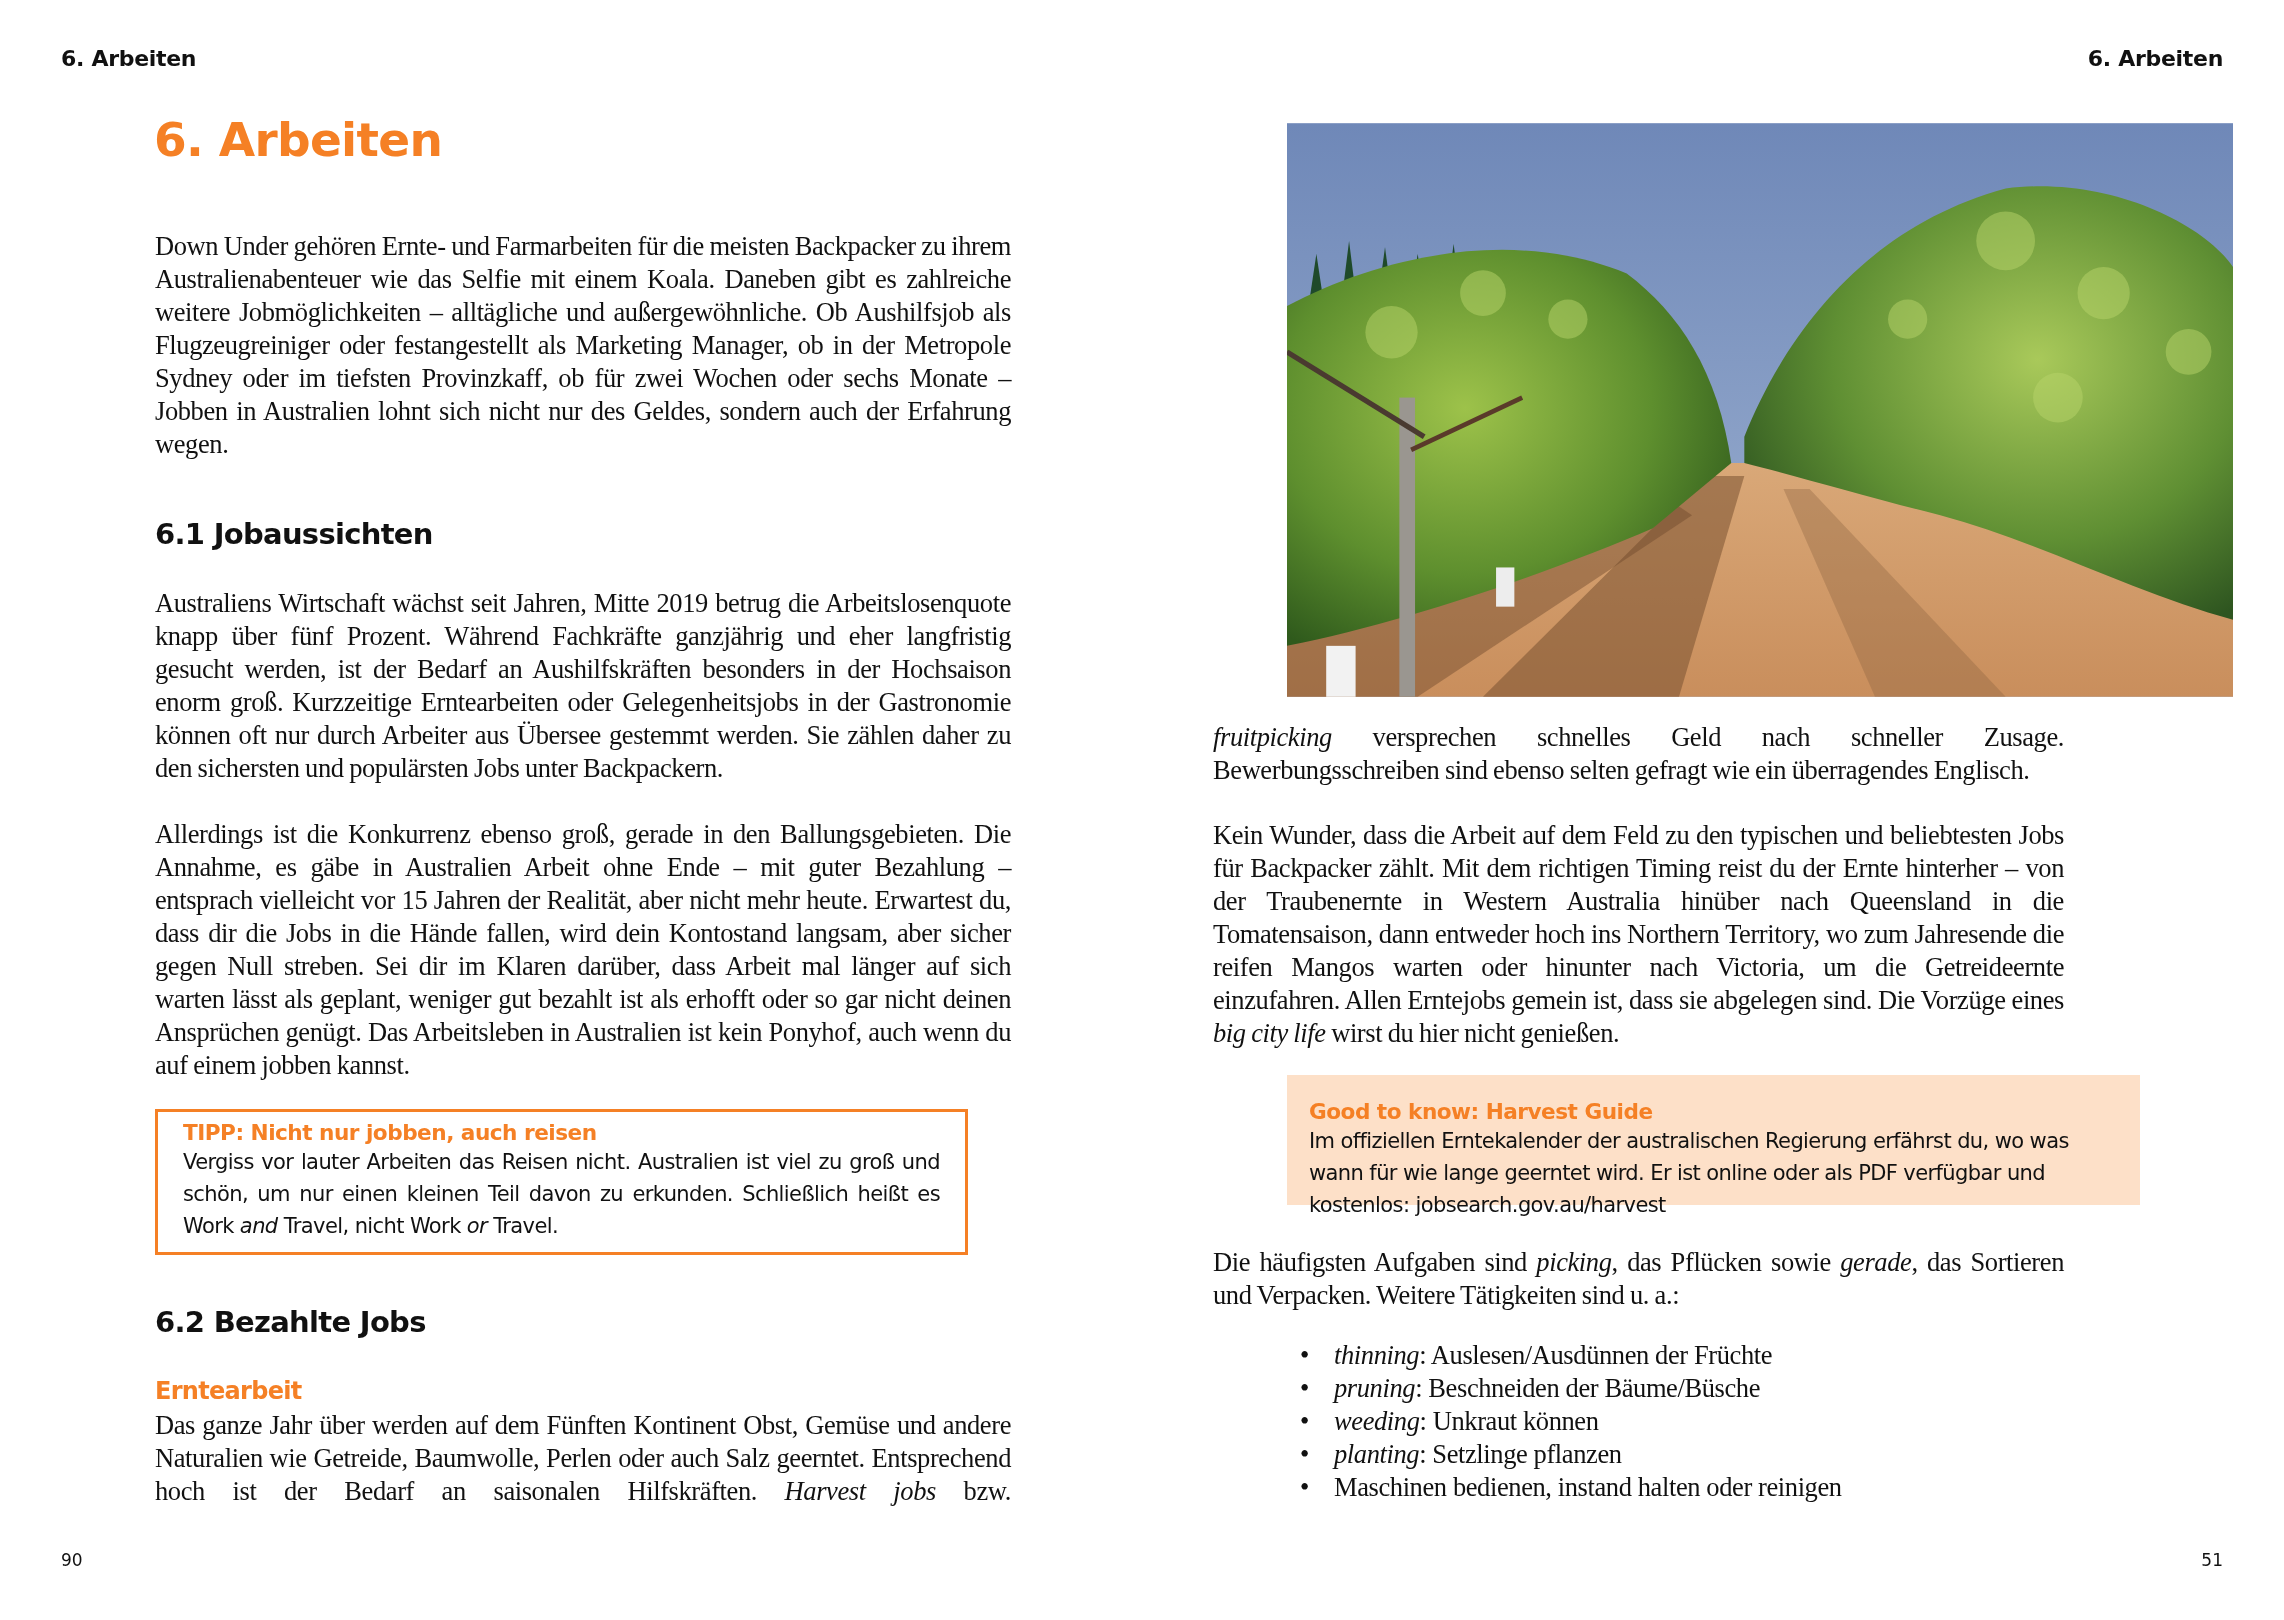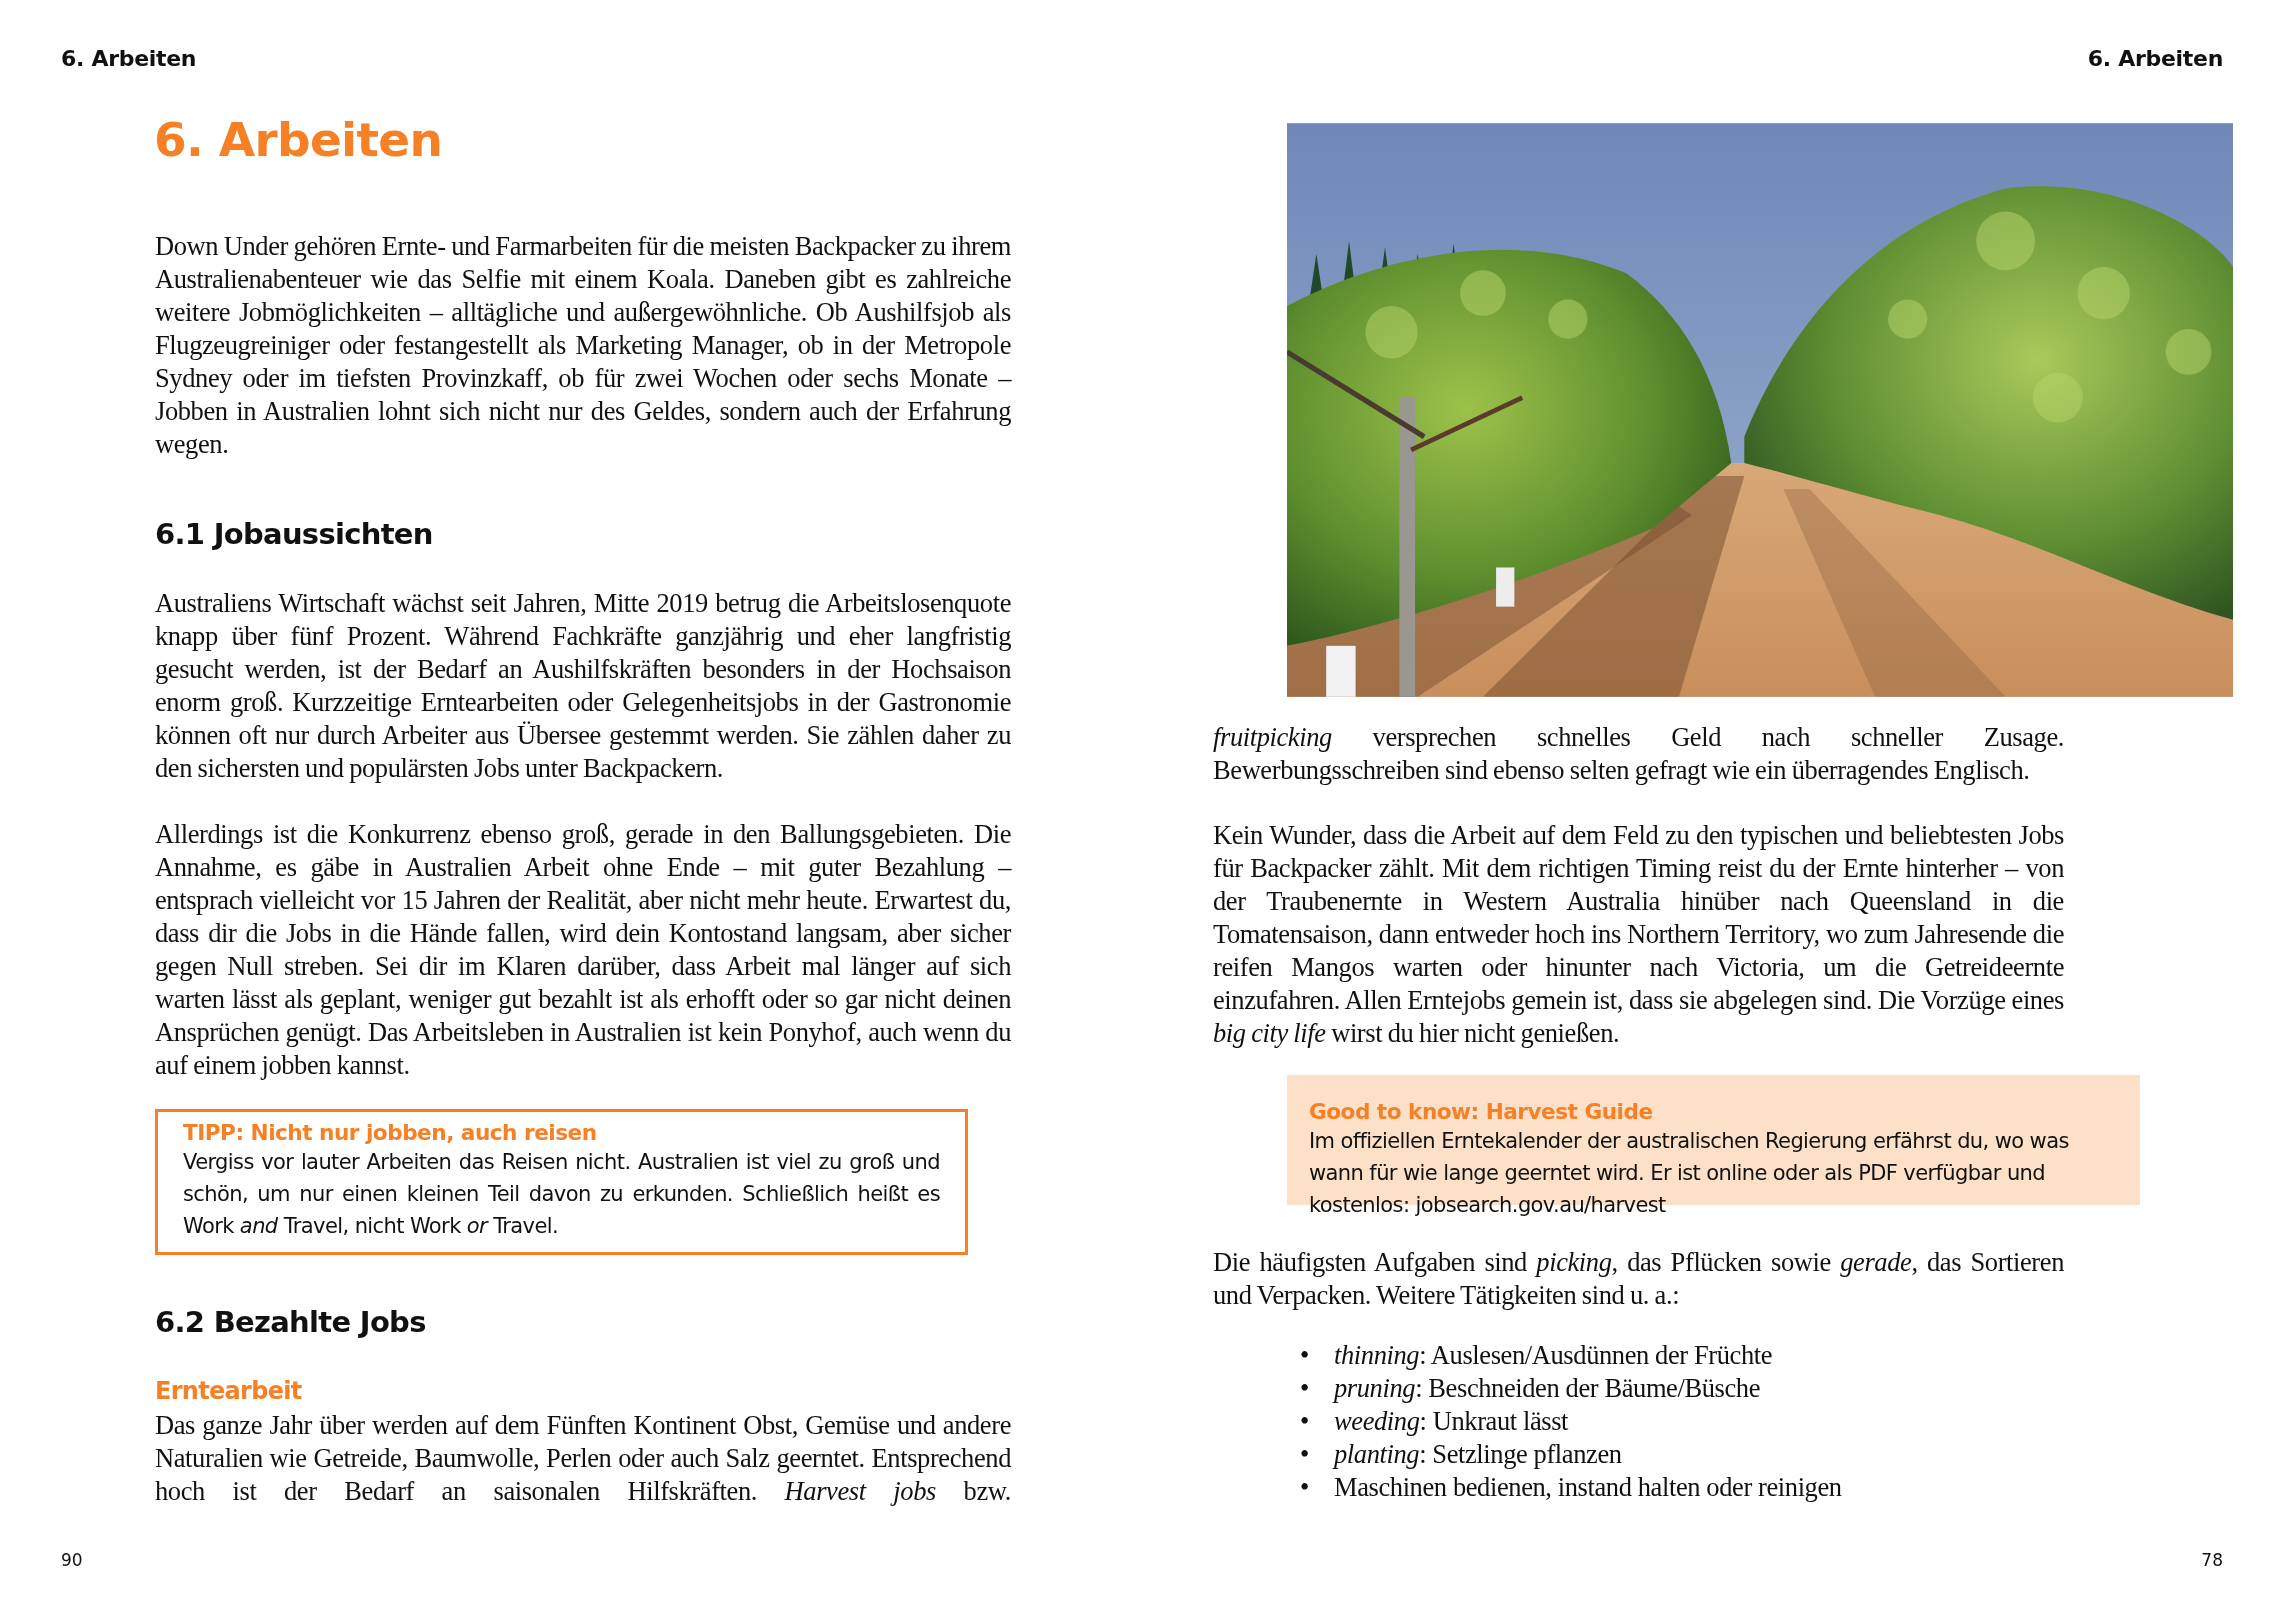--- a/index.html
+++ b/index.html
@@ -151,19 +151,19 @@
   <p class="box-text">Im offiziellen Erntekalender der australischen Regierung erfährst du, wo was wann für wie lange geerntet wird. Er ist online oder als PDF verfügbar und kostenlos: jobsearch.gov.au/harvest</p>
 </div>
 
 <div class="col col-right" style="top:1246px;">
   <p class="body-text"><span>Die häufigsten Aufgaben sind </span><em>picking</em><span>, das Pflücken sowie </span><em>gerade</em><span>, das Sortieren und Verpacken. Weitere Tätigkeiten sind u. a.:</span></p>
 </div>
 
 <ul class="task-list">
   <li><span class="bullet">•</span><em>thinning</em><span>: Auslesen/Ausdünnen der Früchte</span></li>
   <li><span class="bullet">•</span><em>pruning</em><span>: Beschneiden der Bäume/Büsche</span></li>
-  <li><span class="bullet">•</span><em>weeding</em><span>: Unkraut lässt</span></li>
+  <li><span class="bullet">•</span><em>weeding</em><span>: Unkraut können</span></li>
   <li><span class="bullet">•</span><em>planting</em><span>: Setzlinge pflanzen</span></li>
   <li><span class="bullet">•</span><em></em><span>Maschinen bedienen, instand halten oder reinigen</span></li>
 </ul>
 
-<div class="page-num" style="right:61px;">78</div>
+<div class="page-num" style="right:61px;">51</div>
 
 
 </body></html>

